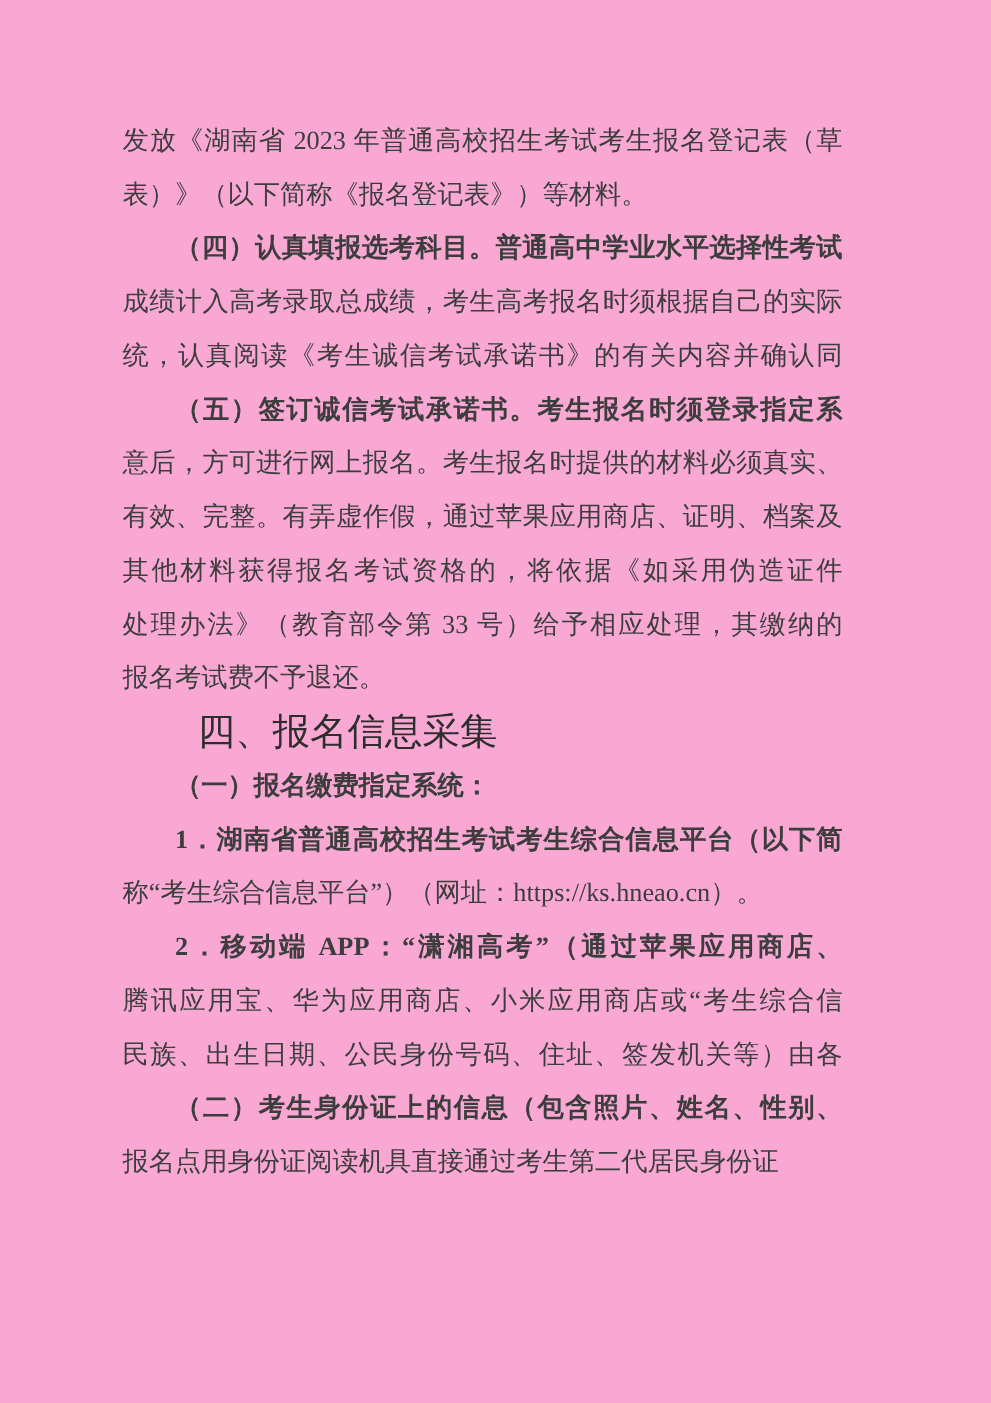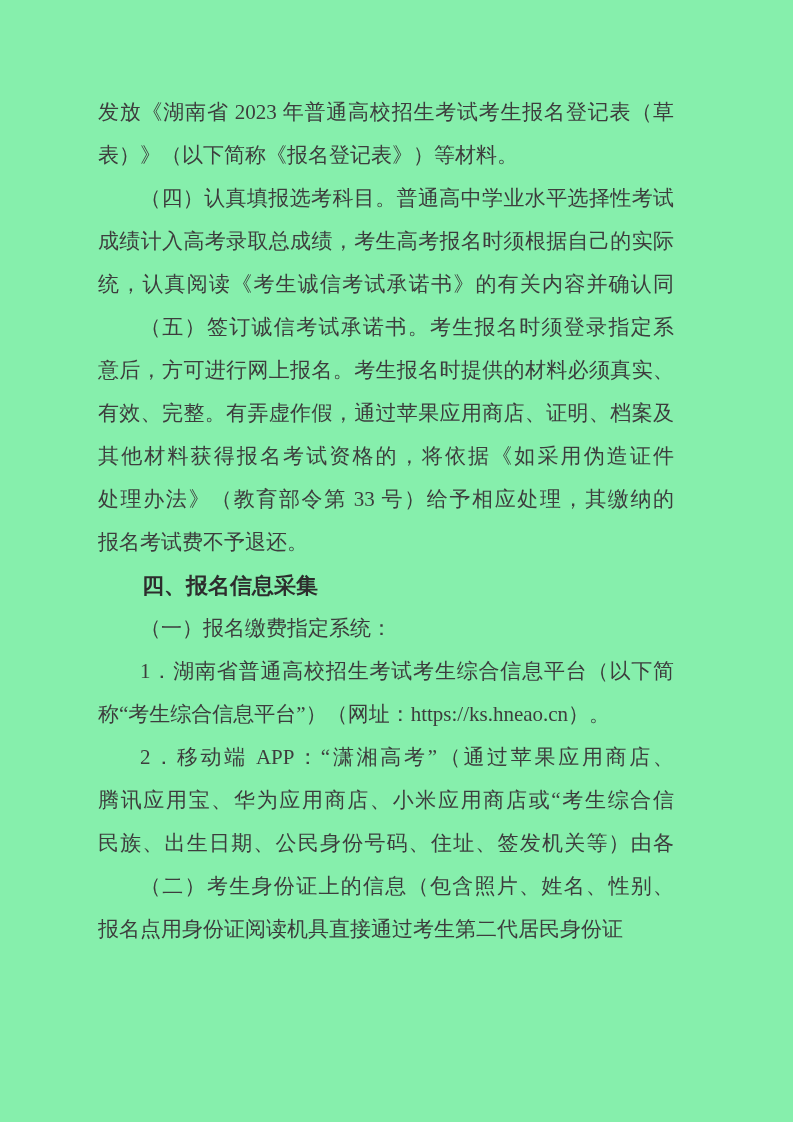--- a/index.html
+++ b/index.html
@@ -35,32 +35,33 @@
     text-align-last: justify;
     white-space: nowrap;
     overflow: visible;
   }
   .line.last {
     text-align: right;
     text-align-last: left;
   }
   .line.indent {
     text-indent: 2em;
+    font-weight: bold;
   }
   .para.heading .line {
     font-family: "Liberation Sans", "DejaVu Sans", sans-serif;
-    font-weight: 700;
-    font-size: 22px;
+    font-weight: 400;
+    font-size: 30px;
     color: #2d2d2d;
   }
 </style>
 </head>
 <body>
 
-<div class="page" style="background: #86efac;">
+<div class="page" style="background: #f9a8d4;">
   <div class="doc" style="color: rgb(61, 61, 61);">
       <div class="para body">
         <div class="line">发放《湖南省 2023 年普通高校招生考试考生报名登记表（草</div>
         <div class="line last">表）》（以下简称《报名登记表》）等材料。</div>
       </div>
       <div class="para body">
         <div class="line indent">（四）认真填报选考科目。普通高中学业水平选择性考试</div>
         <div class="line">成绩计入高考录取总成绩，考生高考报名时须根据自己的实际</div>
       </div>
       <div class="para body">

